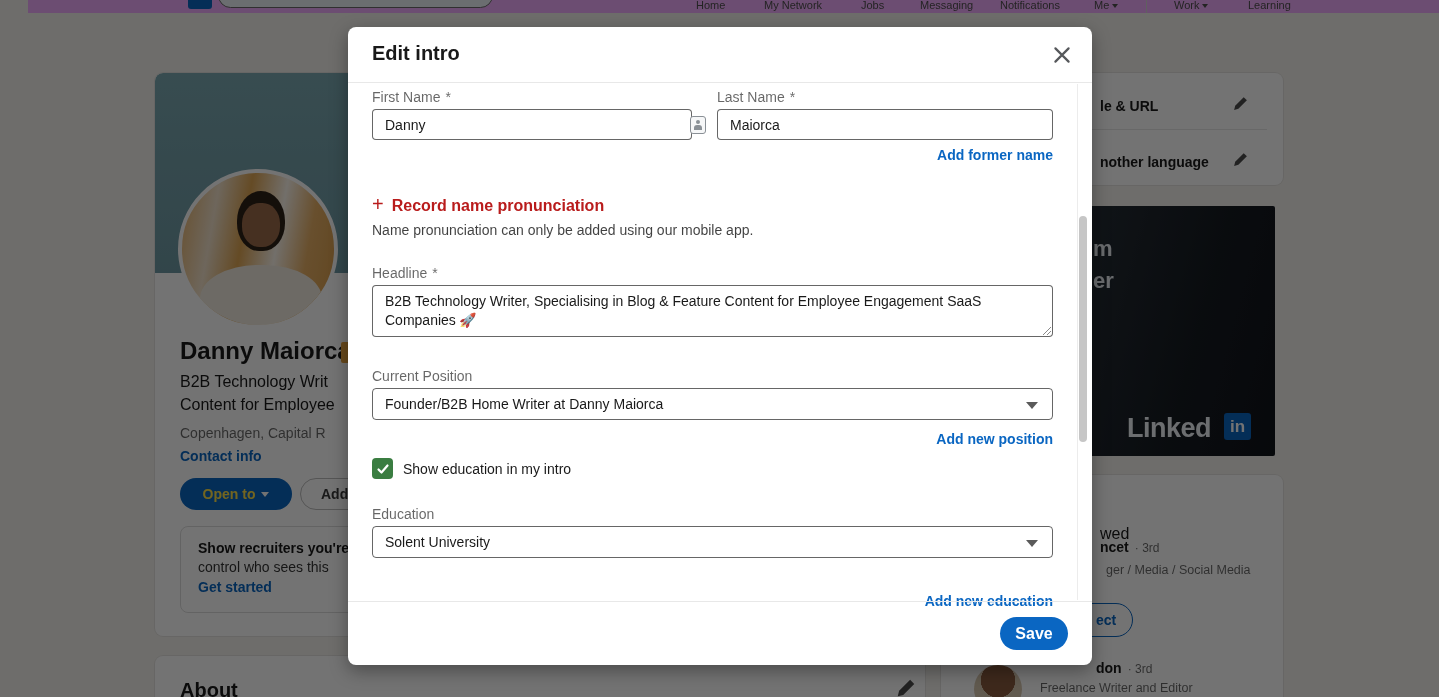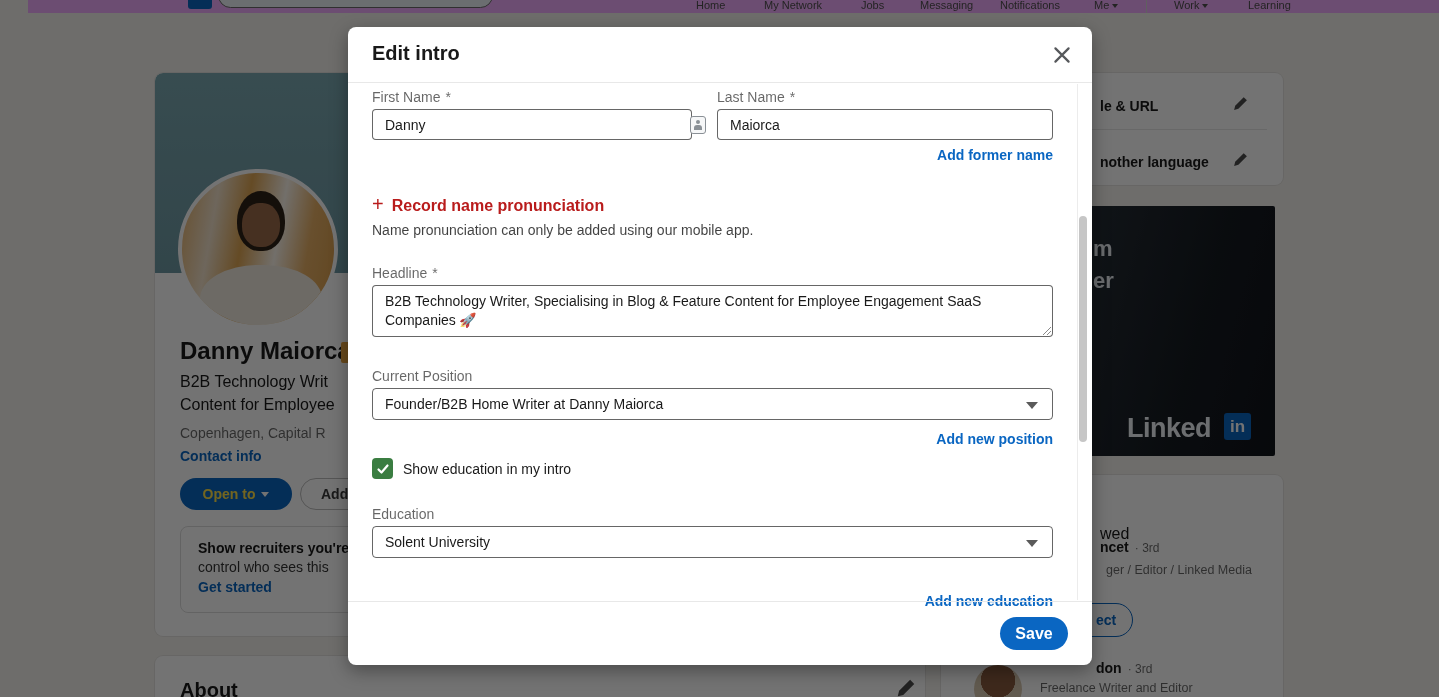--- a/index.html
+++ b/index.html
@@ -184,21 +184,21 @@
         <span class="word">Linked</span>
         <span class="inbox">in</span>
       </div>
     </div>
 
     <div class="card rail-card2">
       <div class="pav-heading">wed</div>
       <div class="pav-name" style="left:159px;top:64px">
         <span>ncet</span><span class="pav-degree">· 3rd</span>
       </div>
-      <div class="pav-sub" style="left:165px;top:88px">ger / Editor / Linked Media</div>
+      <div class="pav-sub" style="left:165px;top:88px">ger / Media / Social Media</div>
       <div class="pav-pill" style="left:99px;top:128px;width:93px;height:34px">
         <span style="position:absolute;left:55px;top:8px">ect</span>
       </div>
       <div class="pav-avatar"></div>
       <div class="pav-name" style="left:155px;top:185px">
         <span>don</span><span class="pav-degree">· 3rd</span>
       </div>
       <div class="pav-sub" style="left:99px;top:206px">Freelance Writer and Editor</div>
 
     </div>

